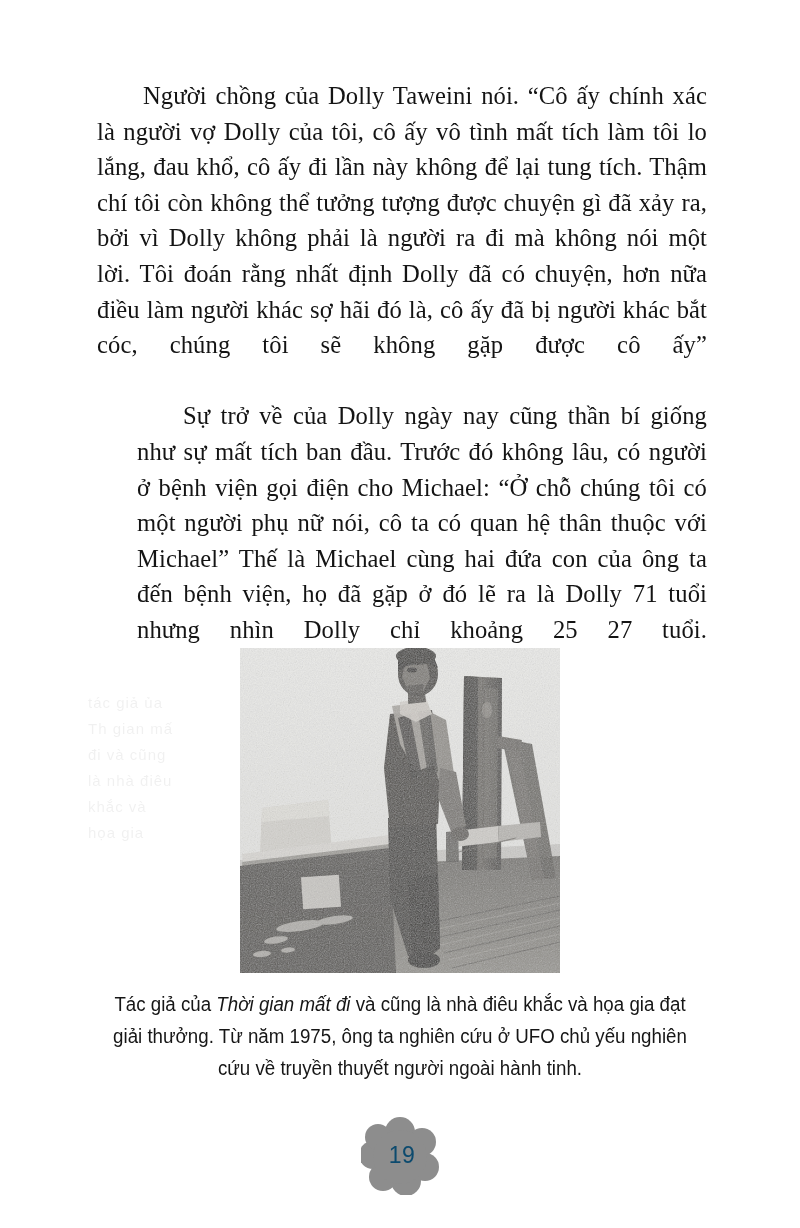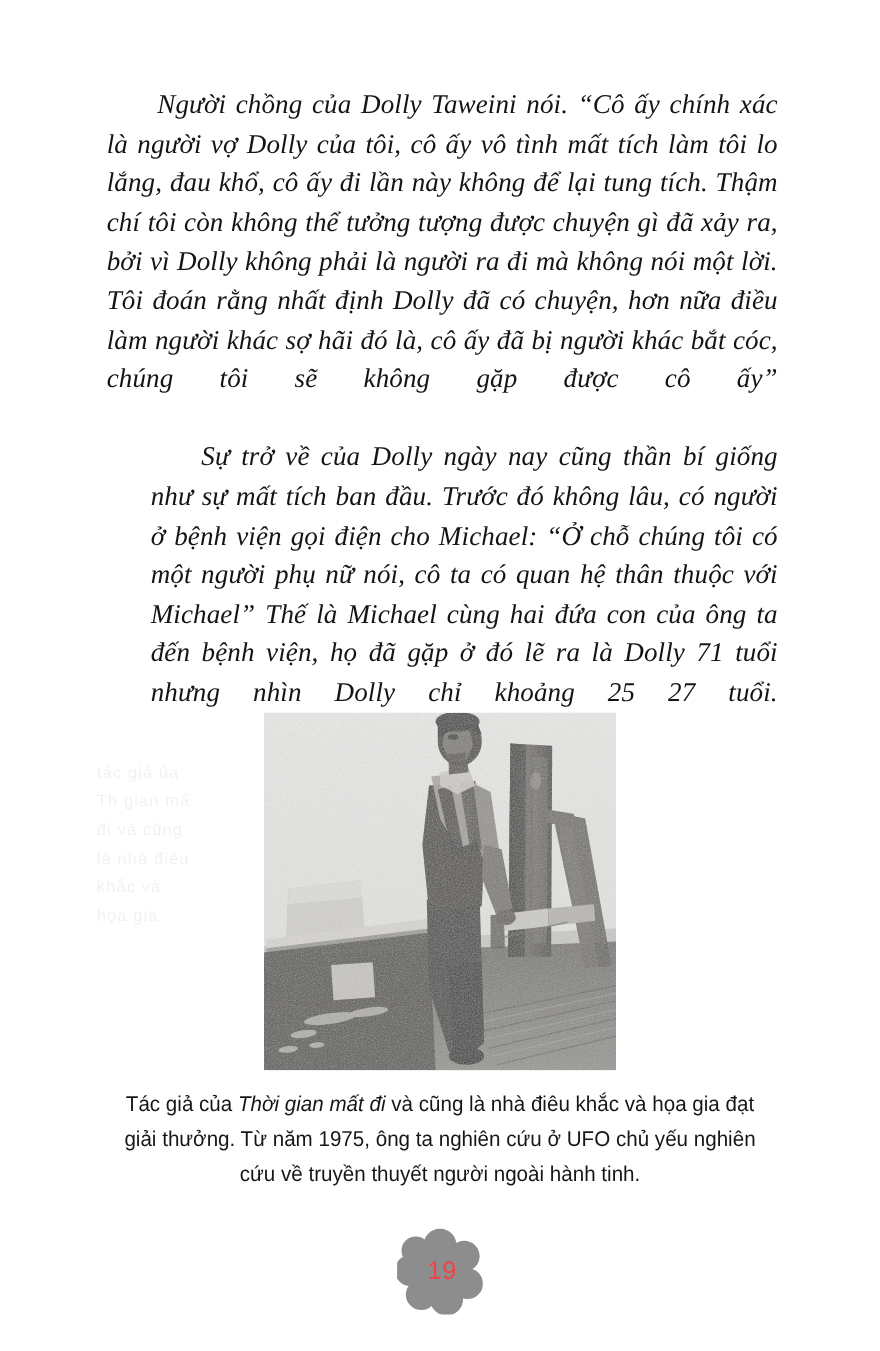--- a/index.html
+++ b/index.html
@@ -43,21 +43,20 @@
     font-size: 24.6px;
     line-height: 35.6px;
     text-align: justify;
     text-justify: inter-word;
     letter-spacing: 0.1px;
     word-spacing: 0.4px;
   }
   .body-text p {
     margin: 0;
     text-indent: 46px;
-    font-style: italic;
   }
   .body-text p + p {
     margin-top: 0px;
     margin-left: 40px;
   }
   
   .body-text p::after {
     content: "";
     display: inline-block;
     width: 100%;
@@ -117,21 +116,21 @@
   }
   .pn-inner svg {
     position: absolute;
     left: 0; top: 0;
     width: 78px; height: 80px;
   }
   .pn-label {
     position: relative;
     font-family: "Liberation Sans", "DejaVu Sans", sans-serif;
     font-size: 23px;
-    color: #ef4444;
+    color: #0c4a6e;
     letter-spacing: 0.5px;
     padding-left: 4px;
     padding-top: 1px;
   }
 </style>
 </head>
 <body>
 
 <div class="page">
 

